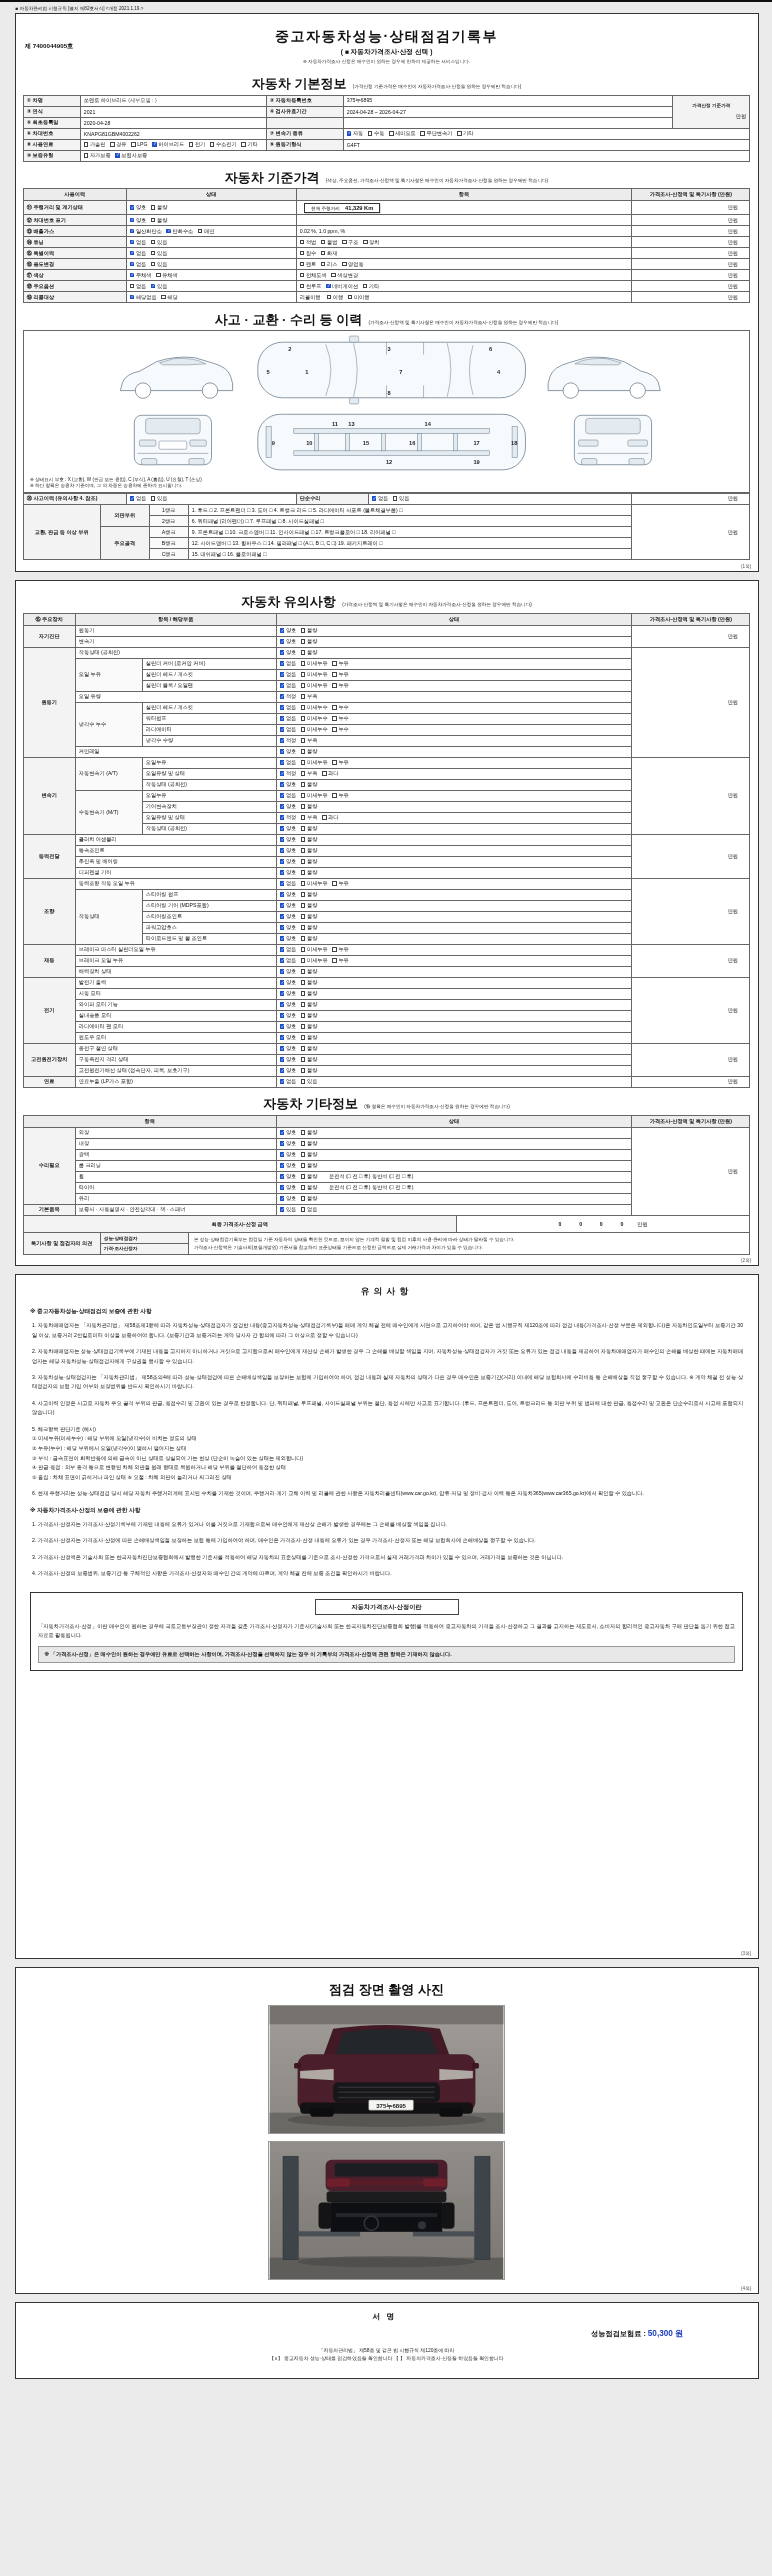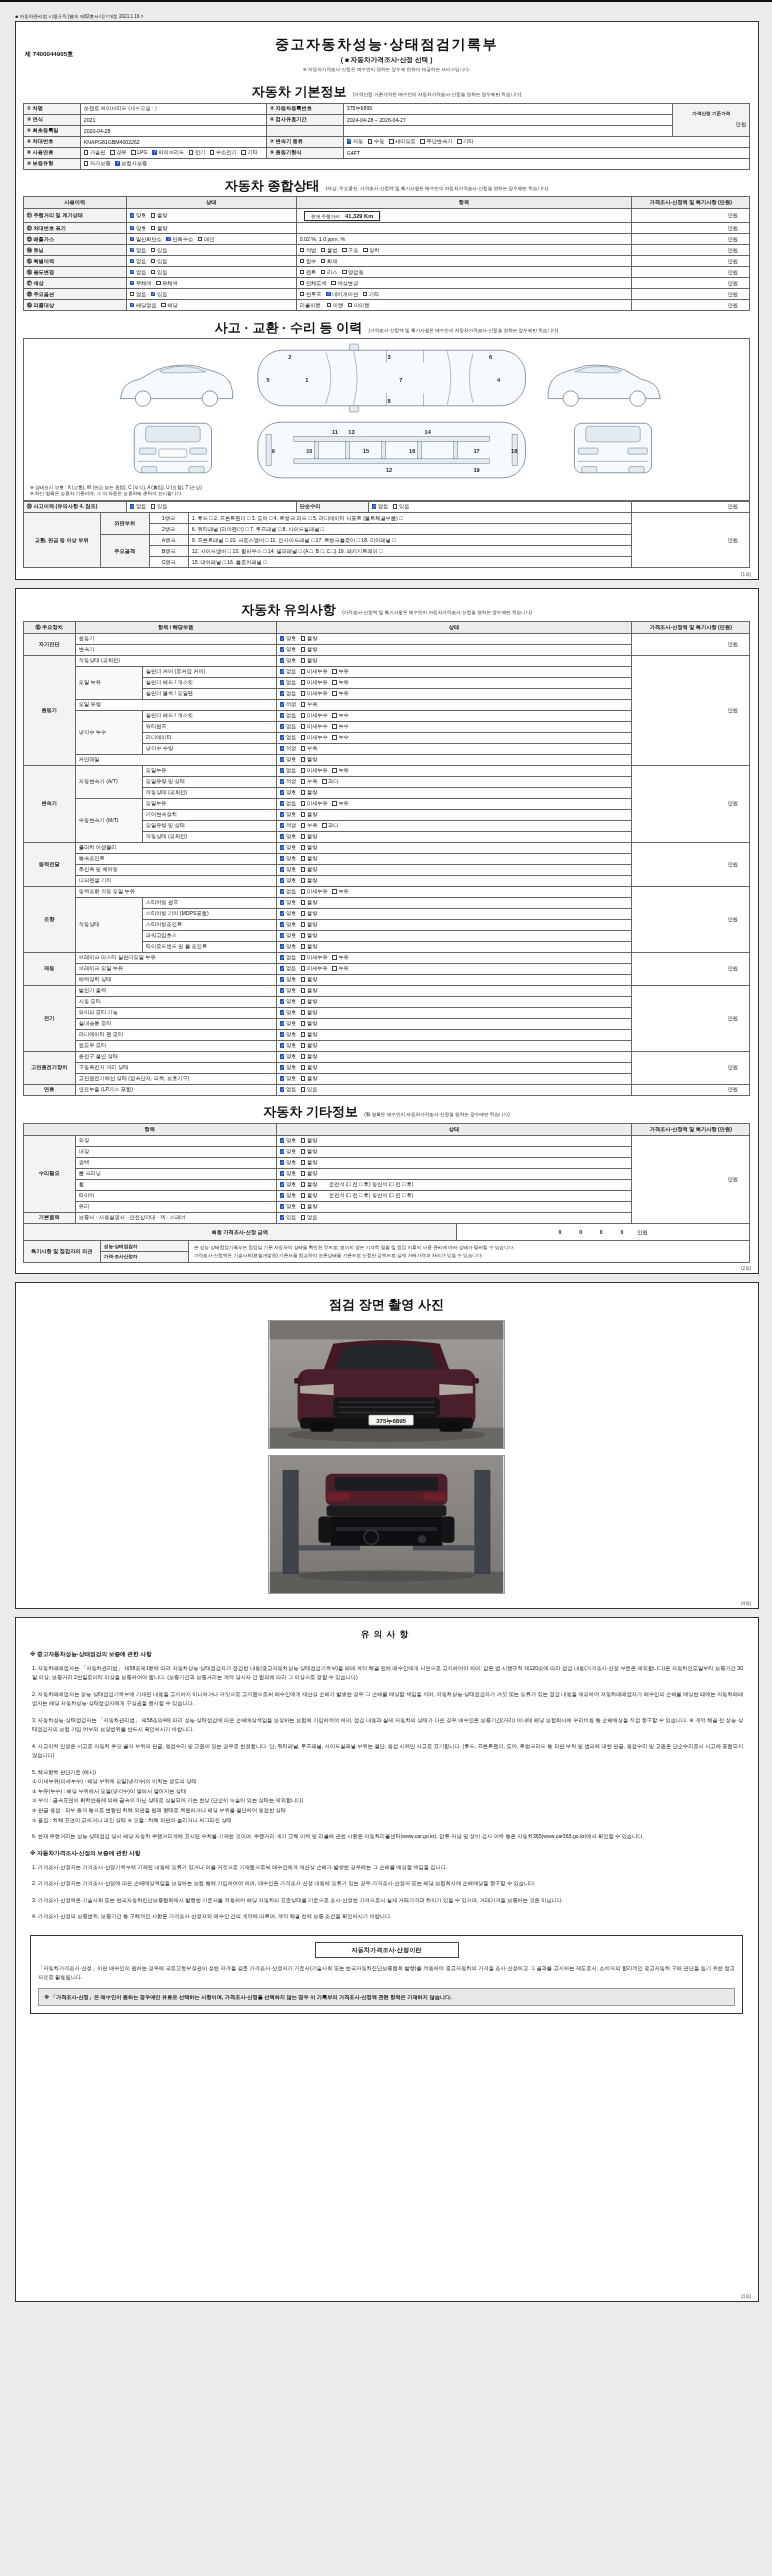--- a/index.html
+++ b/index.html
@@ -1,20 +1,20 @@
 <!DOCTYPE html>
 <html style="font-size:8.2px"><head>
 <meta charset="utf-8">
 <style>
   * { box-sizing: border-box; }
   html, body { margin:0; padding:0; }
   body { background:#ebebeb; width:773px; min-height:2576px;
          font-family:"Liberation Sans","DejaVu Sans",sans-serif; color:#111; }
   .topbar { height:2.1px; background:#101010; }
-  .page { width:744px; margin:8px auto; padding:2.1px 0 20.6px; }
+  .page { width:744px; margin:0 auto; padding:2.1px 0 20.6px; }
   .form-ref { font-size:4.6px; color:#222; margin:1.5px 1px 2.6px; }
 
   .panel { background:#fff; border:0.8px solid #333; margin-bottom:8.2px;
            padding:5.2px 7.2px 10.3px; position:relative; }
   .pg { position:absolute; right:6.2px; bottom:2.1px; font-size:4.6px; color:#555; }
 
   .head-wrap { position:relative; padding:8.2px 0 4.1px; }
   .doc-no { position:absolute; left:2.1px; top:23px; font-size:6.2px; font-weight:bold; }
   .doc-title { text-align:center; font-size:14px; font-weight:bold; letter-spacing:1.5px; }
   .doc-sub { text-align:center; font-size:6.7px; font-weight:bold; margin-top:2.6px; }
@@ -146,21 +146,21 @@
         <td colspan="2">G4FT</td>
       </tr>
       <tr>
         <td class="lab">⑩ 보증유형</td>
         <td colspan="5"><span class="opt"><span class="cb"></span>자가보증</span><span class="opt"><span class="cb on"></span>보험사보증</span></td>
       </tr>
     </tbody>
       </table>
 
     <div class="sec-head">
-      <span class="sec-title">자동차 종합상태</span>
+      <span class="sec-title">자동차 기준가격</span>
       <span class="sec-note">(색상, 주요옵션, 가격조사·산정액 및 특기사항은 매수인이 자동차가격조사·산정을 원하는 경우에만 적습니다)</span>
     </div>
     <table class="grid">
       <colgroup>
           <col style="width:103px">
           <col style="width:170px">
           <col>
           <col style="width:118px">
         </colgroup>
       <thead>
@@ -679,20 +679,53 @@
         <td class="rtext" rowspan="2">본 성능·상태점검기록부는 점검일 기준 자동차의 상태를 확인한 것으로, 보이지 않는 기계적 결함 및 점검 이후의 사용·관리에 따라 상태가 달라질 수 있습니다.
 가격조사·산정액은 기술사회(보험개발원) 기준서를 참고하여 표준상태를 기준으로 산정한 금액으로 실제 거래가격과 차이가 있을 수 있습니다.</td>
       </tr>
       <tr>
         <td class="lab">가격·조사산정자</td>
       </tr>
     </tbody>
       </table>
 
     <div class="pg">(2쪽)</div>
+  </section>
+
+  <section class="panel notice">
+    <div class="notice-title">유의사항</div>
+    <div class="notice-sub">※ 중고자동차성능·상태점검의 보증에 관한 사항</div>
+    <div id="notice-items1">
+        <div class="notice-item">1. 자동차매매업자는 「자동차관리법」 제58조제1항에 따라 자동차성능·상태점검자가 점검한 내용(중고자동차성능·상태점검기록부)을 매매 계약 체결 전에 매수인에게 서면으로 고지하여야 하며, 같은 법 시행규칙 제120조에 따라 점검 내용(가격조사·산정 부분은 제외합니다)은 자동차인도일부터 보증기간 30일 이상, 보증거리 2천킬로미터 이상을 보증하여야 합니다. (보증기간과 보증거리는 계약 당사자 간 합의에 따라 그 이상으로 정할 수 있습니다)</div>
+        <div class="notice-item">2. 자동차매매업자는 성능·상태점검기록부에 기재된 내용을 고지하지 아니하거나 거짓으로 고지함으로써 매수인에게 재산상 손해가 발생한 경우 그 손해를 배상할 책임을 지며, 자동차성능·상태점검자가 거짓 또는 오류가 있는 점검 내용을 제공하여 자동차매매업자가 매수인의 손해를 배상한 때에는 자동차매매업자는 해당 자동차성능·상태점검자에게 구상권을 행사할 수 있습니다.</div>
+        <div class="notice-item">3. 자동차성능·상태점검자는 「자동차관리법」 제58조의4에 따라 성능·상태점검에 따른 손해배상책임을 보장하는 보험에 가입하여야 하며, 점검 내용과 실제 자동차의 상태가 다른 경우 매수인은 보증기간(거리) 이내에 해당 보험회사에 수리비용 등 손해배상을 직접 청구할 수 있습니다. ※ 계약 체결 전 성능·상태점검자의 보험 가입 여부와 보장범위를 반드시 확인하시기 바랍니다.</div>
+        <div class="notice-item">4. 사고이력 인정은 사고로 자동차 주요 골격 부위의 판금, 용접수리 및 교환이 있는 경우로 한정합니다. 단, 쿼터패널, 루프패널, 사이드실패널 부위는 절단, 용접 시에만 사고로 표기합니다. (후드, 프론트펜더, 도어, 트렁크리드 등 외판 부위 및 범퍼에 대한 판금, 용접수리 및 교환은 단순수리로서 사고에 포함되지 않습니다)</div>
+        <div class="notice-item">5. 체크항목 판단기준 (예시)
+① 미세누유(미세누수) : 해당 부위에 오일(냉각수)이 비치는 정도의 상태
+② 누유(누수) : 해당 부위에서 오일(냉각수)이 맺혀서 떨어지는 상태
+③ 부식 : 금속표면이 화학반응에 의해 금속이 아닌 상태로 상실되어 가는 현상 (단순히 녹슬어 있는 상태는 제외합니다)
+④ 판금·용접 : 외부 충격 등으로 변형된 차체 외판을 원래 형태로 복원하거나 해당 부위를 절단하여 용접한 상태
+⑤ 흠집 : 차체 표면이 긁히거나 파인 상태        ⑥ 요철 : 차체 외판이 눌리거나 찌그러진 상태</div>
+        <div class="notice-item">6. 현재 주행거리는 성능·상태점검 당시 해당 자동차 주행거리계에 표시된 수치를 기재한 것이며, 주행거리·계기 교체 이력 및 리콜에 관한 사항은 자동차리콜센터(www.car.go.kr), 압류·저당 및 정비·검사 이력 등은 자동차365(www.car365.go.kr)에서 확인할 수 있습니다.</div>
+      </div>
+    <div class="notice-sub">※ 자동차가격조사·산정의 보증에 관한 사항</div>
+    <div id="notice-items2">
+        <div class="notice-item">1. 가격조사·산정자는 가격조사·산정기록부에 기재된 내용에 오류가 있거나 이를 거짓으로 기재함으로써 매수인에게 재산상 손해가 발생한 경우에는 그 손해를 배상할 책임을 집니다.</div>
+        <div class="notice-item">2. 가격조사·산정자는 가격조사·산정에 따른 손해배상책임을 보장하는 보험 등에 가입하여야 하며, 매수인은 가격조사·산정 내용에 오류가 있는 경우 가격조사·산정자 또는 해당 보험회사에 손해배상을 청구할 수 있습니다.</div>
+        <div class="notice-item">3. 가격조사·산정액은 기술사회 또는 한국자동차진단보증협회에서 발행한 기준서를 적용하여 해당 자동차의 표준상태를 기준으로 조사·산정한 가격으로서 실제 거래가격과 차이가 있을 수 있으며, 거래가격을 보증하는 것은 아닙니다.</div>
+        <div class="notice-item">4. 가격조사·산정의 보증범위, 보증기간 등 구체적인 사항은 가격조사·산정자와 매수인 간의 계약에 따르며, 계약 체결 전에 보증 조건을 확인하시기 바랍니다.</div>
+      </div>
+
+    <div class="price-box">
+      <div class="pb-title">자동차가격조사·산정이란</div>
+      <div class="pb-text">「자동차가격조사·산정」이란 매수인이 원하는 경우에 국토교통부장관이 정한 자격을 갖춘 가격조사·산정자가 기준서(기술사회 또는 한국자동차진단보증협회 발행)를 적용하여 중고자동차의 가격을 조사·산정하고 그 결과를 고지하는 제도로서, 소비자의 합리적인 중고자동차 구매 판단을 돕기 위한 참고자료로 활용됩니다.</div>
+      <div class="pb-note">※ 「가격조사·산정」은 매수인이 원하는 경우에만 유료로 선택하는 사항이며, 가격조사·산정을 선택하지 않는 경우 이 기록부의 가격조사·산정액 관련 항목은 기재하지 않습니다.</div>
+    </div>
+
+    <div class="pg">(3쪽)</div>
   </section>
 
   <section class="panel">
     <div class="sec-head">
       <span class="sec-title">점검 장면 촬영 사진</span>
     </div>
     <div class="photo-stack">
 
       <svg class="photo" width="237" height="129" viewBox="0 0 460 250">
         <defs>
@@ -746,48 +779,24 @@
         <circle cx="200" cy="160" r="14" fill="none" stroke="#33363c" stroke-width="3"></circle>
         <circle cx="300" cy="164" r="8" fill="#2f3238"></circle>
         <rect x="96" y="119" width="26" height="52" rx="8" fill="#141417"></rect>
         <rect x="338" y="119" width="26" height="52" rx="8" fill="#141417"></rect>
       </svg>
 
     </div>
     <div class="pg">(4쪽)</div>
   </section>
 
-  <section class="panel notice">
-    <div class="notice-title">유의사항</div>
-    <div class="notice-sub">※ 중고자동차성능·상태점검의 보증에 관한 사항</div>
-    <div id="notice-items1">
-        <div class="notice-item">1. 자동차매매업자는 「자동차관리법」 제58조제1항에 따라 자동차성능·상태점검자가 점검한 내용(중고자동차성능·상태점검기록부)을 매매 계약 체결 전에 매수인에게 서면으로 고지하여야 하며, 같은 법 시행규칙 제120조에 따라 점검 내용(가격조사·산정 부분은 제외합니다)은 자동차인도일부터 보증기간 30일 이상, 보증거리 2천킬로미터 이상을 보증하여야 합니다. (보증기간과 보증거리는 계약 당사자 간 합의에 따라 그 이상으로 정할 수 있습니다)</div>
-        <div class="notice-item">2. 자동차매매업자는 성능·상태점검기록부에 기재된 내용을 고지하지 아니하거나 거짓으로 고지함으로써 매수인에게 재산상 손해가 발생한 경우 그 손해를 배상할 책임을 지며, 자동차성능·상태점검자가 거짓 또는 오류가 있는 점검 내용을 제공하여 자동차매매업자가 매수인의 손해를 배상한 때에는 자동차매매업자는 해당 자동차성능·상태점검자에게 구상권을 행사할 수 있습니다.</div>
-        <div class="notice-item">3. 자동차성능·상태점검자는 「자동차관리법」 제58조의4에 따라 성능·상태점검에 따른 손해배상책임을 보장하는 보험에 가입하여야 하며, 점검 내용과 실제 자동차의 상태가 다른 경우 매수인은 보증기간(거리) 이내에 해당 보험회사에 수리비용 등 손해배상을 직접 청구할 수 있습니다. ※ 계약 체결 전 성능·상태점검자의 보험 가입 여부와 보장범위를 반드시 확인하시기 바랍니다.</div>
-        <div class="notice-item">4. 사고이력 인정은 사고로 자동차 주요 골격 부위의 판금, 용접수리 및 교환이 있는 경우로 한정합니다. 단, 쿼터패널, 루프패널, 사이드실패널 부위는 절단, 용접 시에만 사고로 표기합니다. (후드, 프론트펜더, 도어, 트렁크리드 등 외판 부위 및 범퍼에 대한 판금, 용접수리 및 교환은 단순수리로서 사고에 포함되지 않습니다)</div>
-        <div class="notice-item">5. 체크항목 판단기준 (예시)
-① 미세누유(미세누수) : 해당 부위에 오일(냉각수)이 비치는 정도의 상태
-② 누유(누수) : 해당 부위에서 오일(냉각수)이 맺혀서 떨어지는 상태
-③ 부식 : 금속표면이 화학반응에 의해 금속이 아닌 상태로 상실되어 가는 현상 (단순히 녹슬어 있는 상태는 제외합니다)
-④ 판금·용접 : 외부 충격 등으로 변형된 차체 외판을 원래 형태로 복원하거나 해당 부위를 절단하여 용접한 상태
-⑤ 흠집 : 차체 표면이 긁히거나 파인 상태        ⑥ 요철 : 차체 외판이 눌리거나 찌그러진 상태</div>
-        <div class="notice-item">6. 현재 주행거리는 성능·상태점검 당시 해당 자동차 주행거리계에 표시된 수치를 기재한 것이며, 주행거리·계기 교체 이력 및 리콜에 관한 사항은 자동차리콜센터(www.car.go.kr), 압류·저당 및 정비·검사 이력 등은 자동차365(www.car365.go.kr)에서 확인할 수 있습니다.</div>
-      </div>
-    <div class="notice-sub">※ 자동차가격조사·산정의 보증에 관한 사항</div>
-    <div id="notice-items2">
-        <div class="notice-item">1. 가격조사·산정자는 가격조사·산정기록부에 기재된 내용에 오류가 있거나 이를 거짓으로 기재함으로써 매수인에게 재산상 손해가 발생한 경우에는 그 손해를 배상할 책임을 집니다.</div>
-        <div class="notice-item">2. 가격조사·산정자는 가격조사·산정에 따른 손해배상책임을 보장하는 보험 등에 가입하여야 하며, 매수인은 가격조사·산정 내용에 오류가 있는 경우 가격조사·산정자 또는 해당 보험회사에 손해배상을 청구할 수 있습니다.</div>
-        <div class="notice-item">3. 가격조사·산정액은 기술사회 또는 한국자동차진단보증협회에서 발행한 기준서를 적용하여 해당 자동차의 표준상태를 기준으로 조사·산정한 가격으로서 실제 거래가격과 차이가 있을 수 있으며, 거래가격을 보증하는 것은 아닙니다.</div>
-        <div class="notice-item">4. 가격조사·산정의 보증범위, 보증기간 등 구체적인 사항은 가격조사·산정자와 매수인 간의 계약에 따르며, 계약 체결 전에 보증 조건을 확인하시기 바랍니다.</div>
-      </div>
-
-    <div class="price-box">
-      <div class="pb-title">자동차가격조사·산정이란</div>
-      <div class="pb-text">「자동차가격조사·산정」이란 매수인이 원하는 경우에 국토교통부장관이 정한 자격을 갖춘 가격조사·산정자가 기준서(기술사회 또는 한국자동차진단보증협회 발행)를 적용하여 중고자동차의 가격을 조사·산정하고 그 결과를 고지하는 제도로서, 소비자의 합리적인 중고자동차 구매 판단을 돕기 위한 참고자료로 활용됩니다.</div>
-      <div class="pb-note">※ 「가격조사·산정」은 매수인이 원하는 경우에만 유료로 선택하는 사항이며, 가격조사·산정을 선택하지 않는 경우 이 기록부의 가격조사·산정액 관련 항목은 기재하지 않습니다.</div>
-    </div>
-
-    <div class="pg">(3쪽)</div>
+  <section class="panel sign-panel">
+    <div class="sign-title">서명</div>
+    <div class="fee-line">
+      <span class="fee-label">성능점검보험료 :</span>
+      <span class="fee-value">50,300 원</span>
+    </div>
+    <div class="foot">「자동차관리법」 제58조 및 같은 법 시행규칙 제120조에 따라</div>
+    <div class="foot">【∨】 중고자동차 성능·상태를 점검하였음을 확인합니다      【  】 자동차가격조사·산정을 하였음을 확인합니다</div>
   </section>
 
-
 </div>
 
 
 </body></html>

